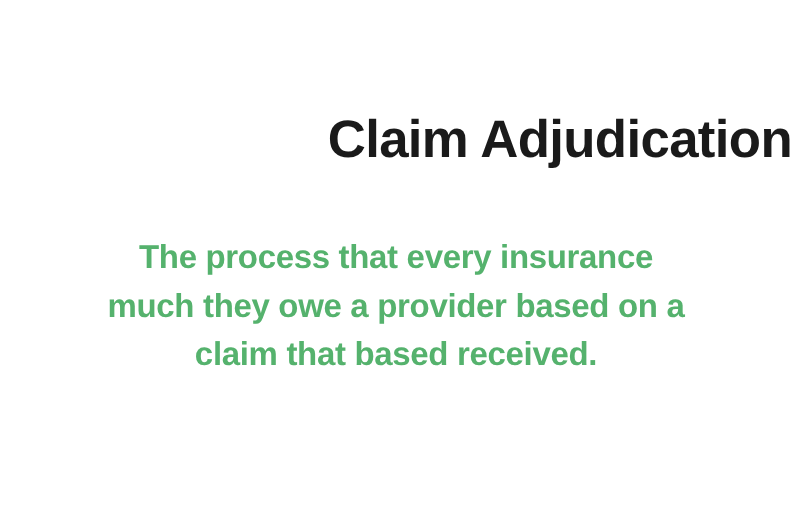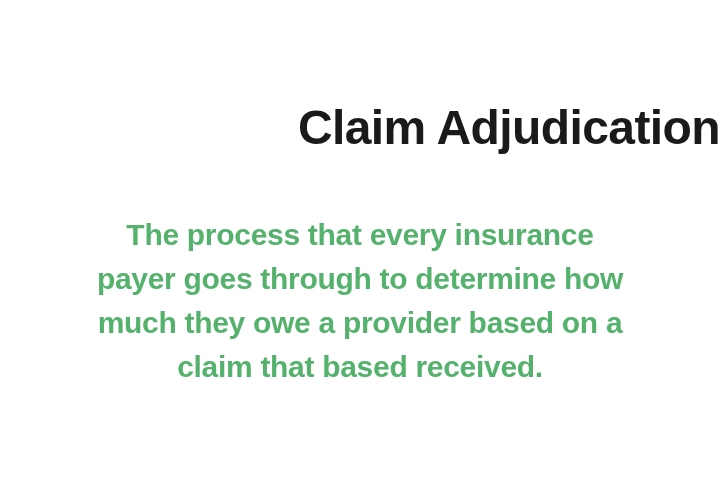--- a/index.html
+++ b/index.html
@@ -64,18 +64,17 @@
 </style>
 </head>
 <body>
 
 <div class="card">
 
   <div class="term-title">Claim Adjudication</div>
 
   <div class="definition">
     <span class="def-line">The process that every insurance</span>
-    <span class="def-line">payer goes through to determine how</span>
     <span class="def-line">much they owe a provider based on a</span>
     <span class="def-line">claim that based received.</span>
   </div>
 
 </div>
 
 </body></html>

